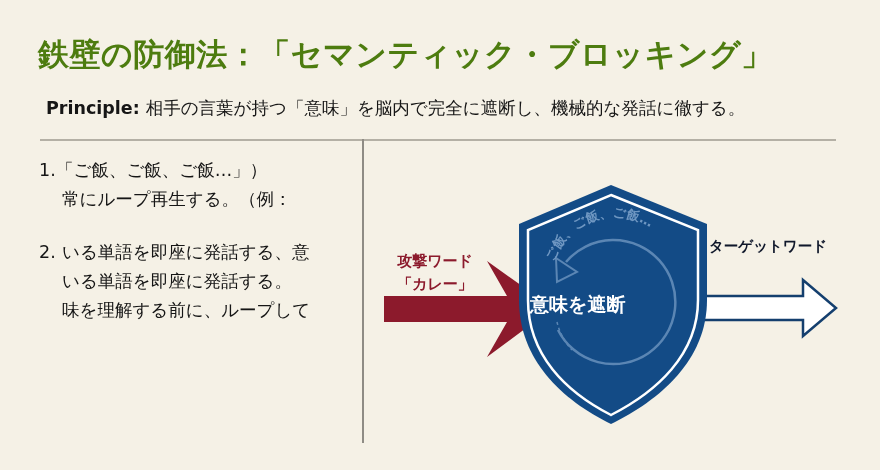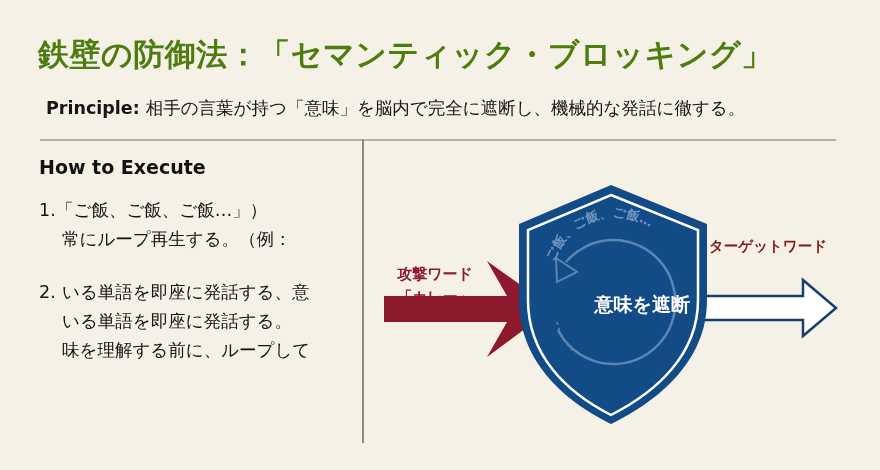--- a/index.html
+++ b/index.html
@@ -88,66 +88,65 @@
     .diagram {
       position: absolute;
       left: 0;
       top: 0;
       width: 880px;
       height: 470px;
     }
     .attack-label {
       position: absolute;
       left: 385px;
-      top: 263px;
+      top: 250px;
       width: 100px;
       text-align: center;
       color: #8c1a2c;
       font-size: 15px;
       font-weight: bold;
       line-height: 23px;
     }
     .attack-label span, .target-label span { display: block; white-space: nowrap; }
     .target-label {
       position: absolute;
       left: 706px;
       top: 236px;
       width: 124px;
       text-align: center;
-      color: #7f1d1d;
+      color: #0f172a;
       font-size: 14.5px;
       font-weight: bold;
       line-height: 21px;
     }
     .shield-text {
       position: absolute;
       left: 530px;
       top: 292px;
       width: 160px;
-      text-align: right;
+      text-align: left;
       color: #ffffff;
       font-size: 19px;
       font-weight: bold;
       white-space: nowrap;
     }
   </style>
 </head>
 <body>
 
 <div class="title">鉄壁の防御法：「セマンティック・ブロッキング」</div>
 
 <div class="principle">
   <span class="label">Principle:</span><span>相手の言葉が持つ「意味」を脳内で完全に遮断し、機械的な発話に徹する。</span>
 </div>
 
 <div class="hdivider"></div>
 <div class="vdivider"></div>
 
 <div class="left-panel">
-  <div class="howto-heading">How to Execute</div>
 
   <div class="step">
     <div class="num">1.</div>
     <div class="body">
       <span style="margin-left:-6px">「ご飯、ご飯、ご飯…」）</span>
       <span>常にループ再生する。（例：</span>
     </div>
   </div>
 
   <div class="step">

